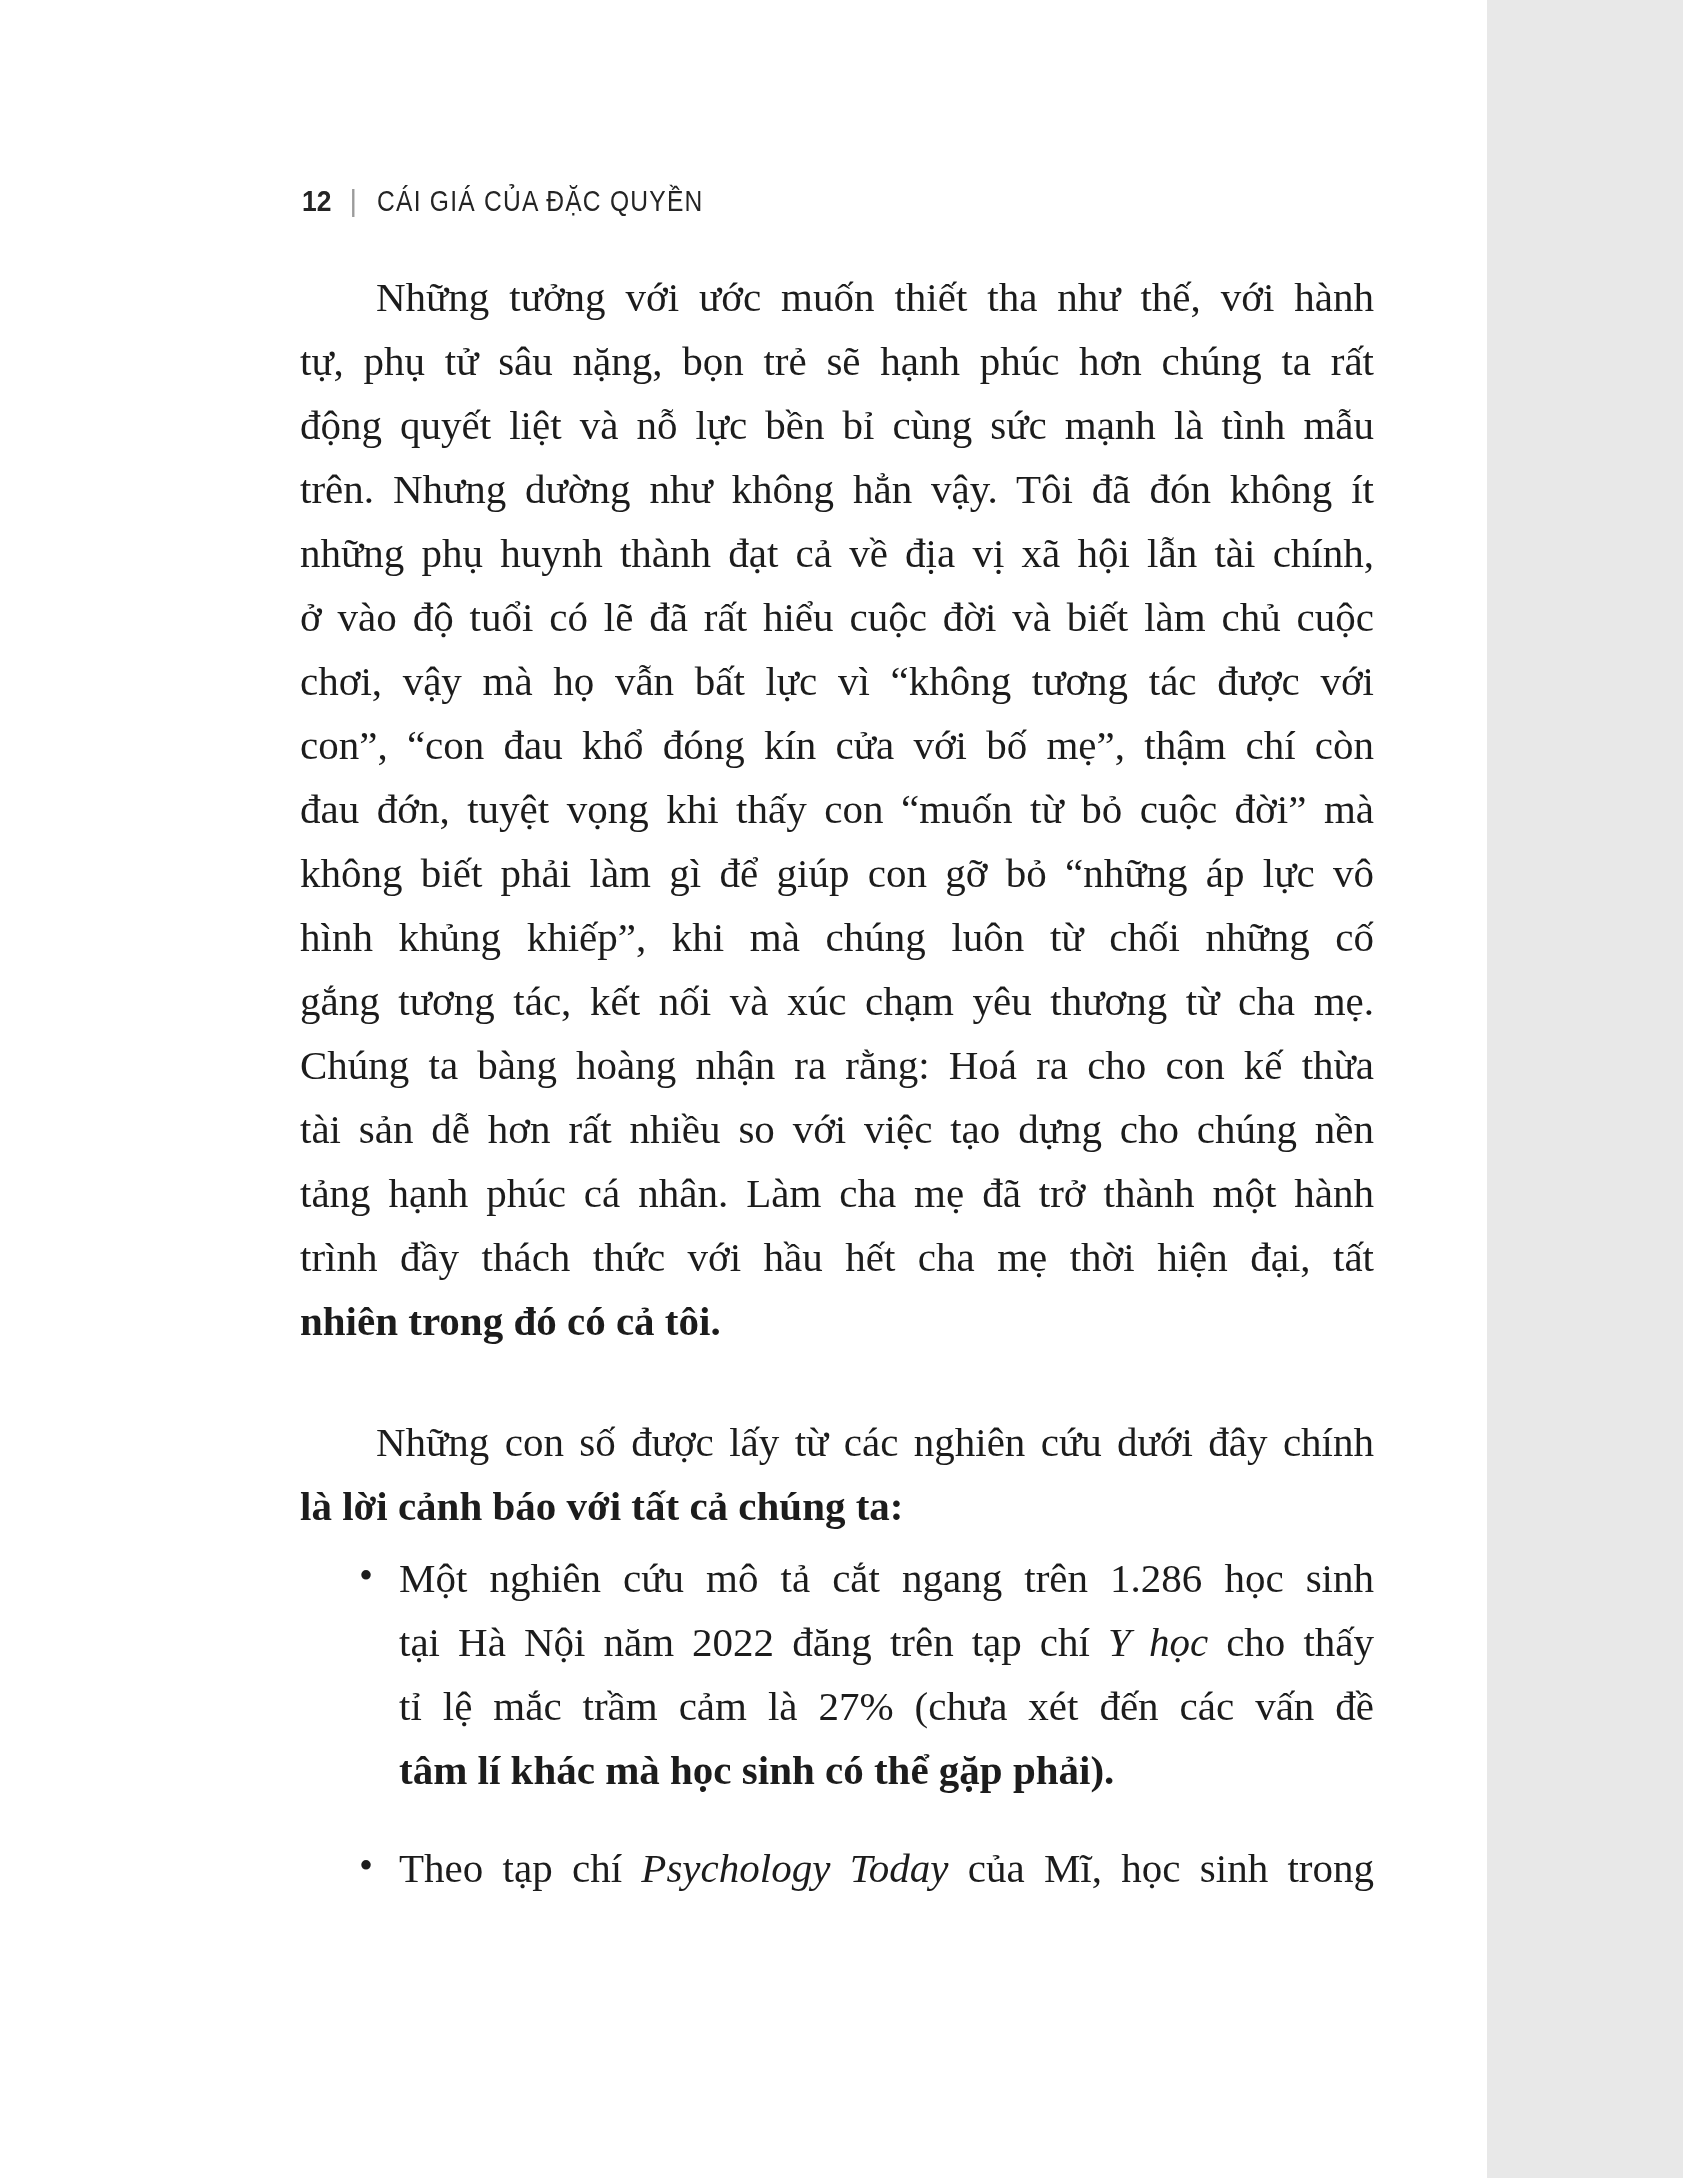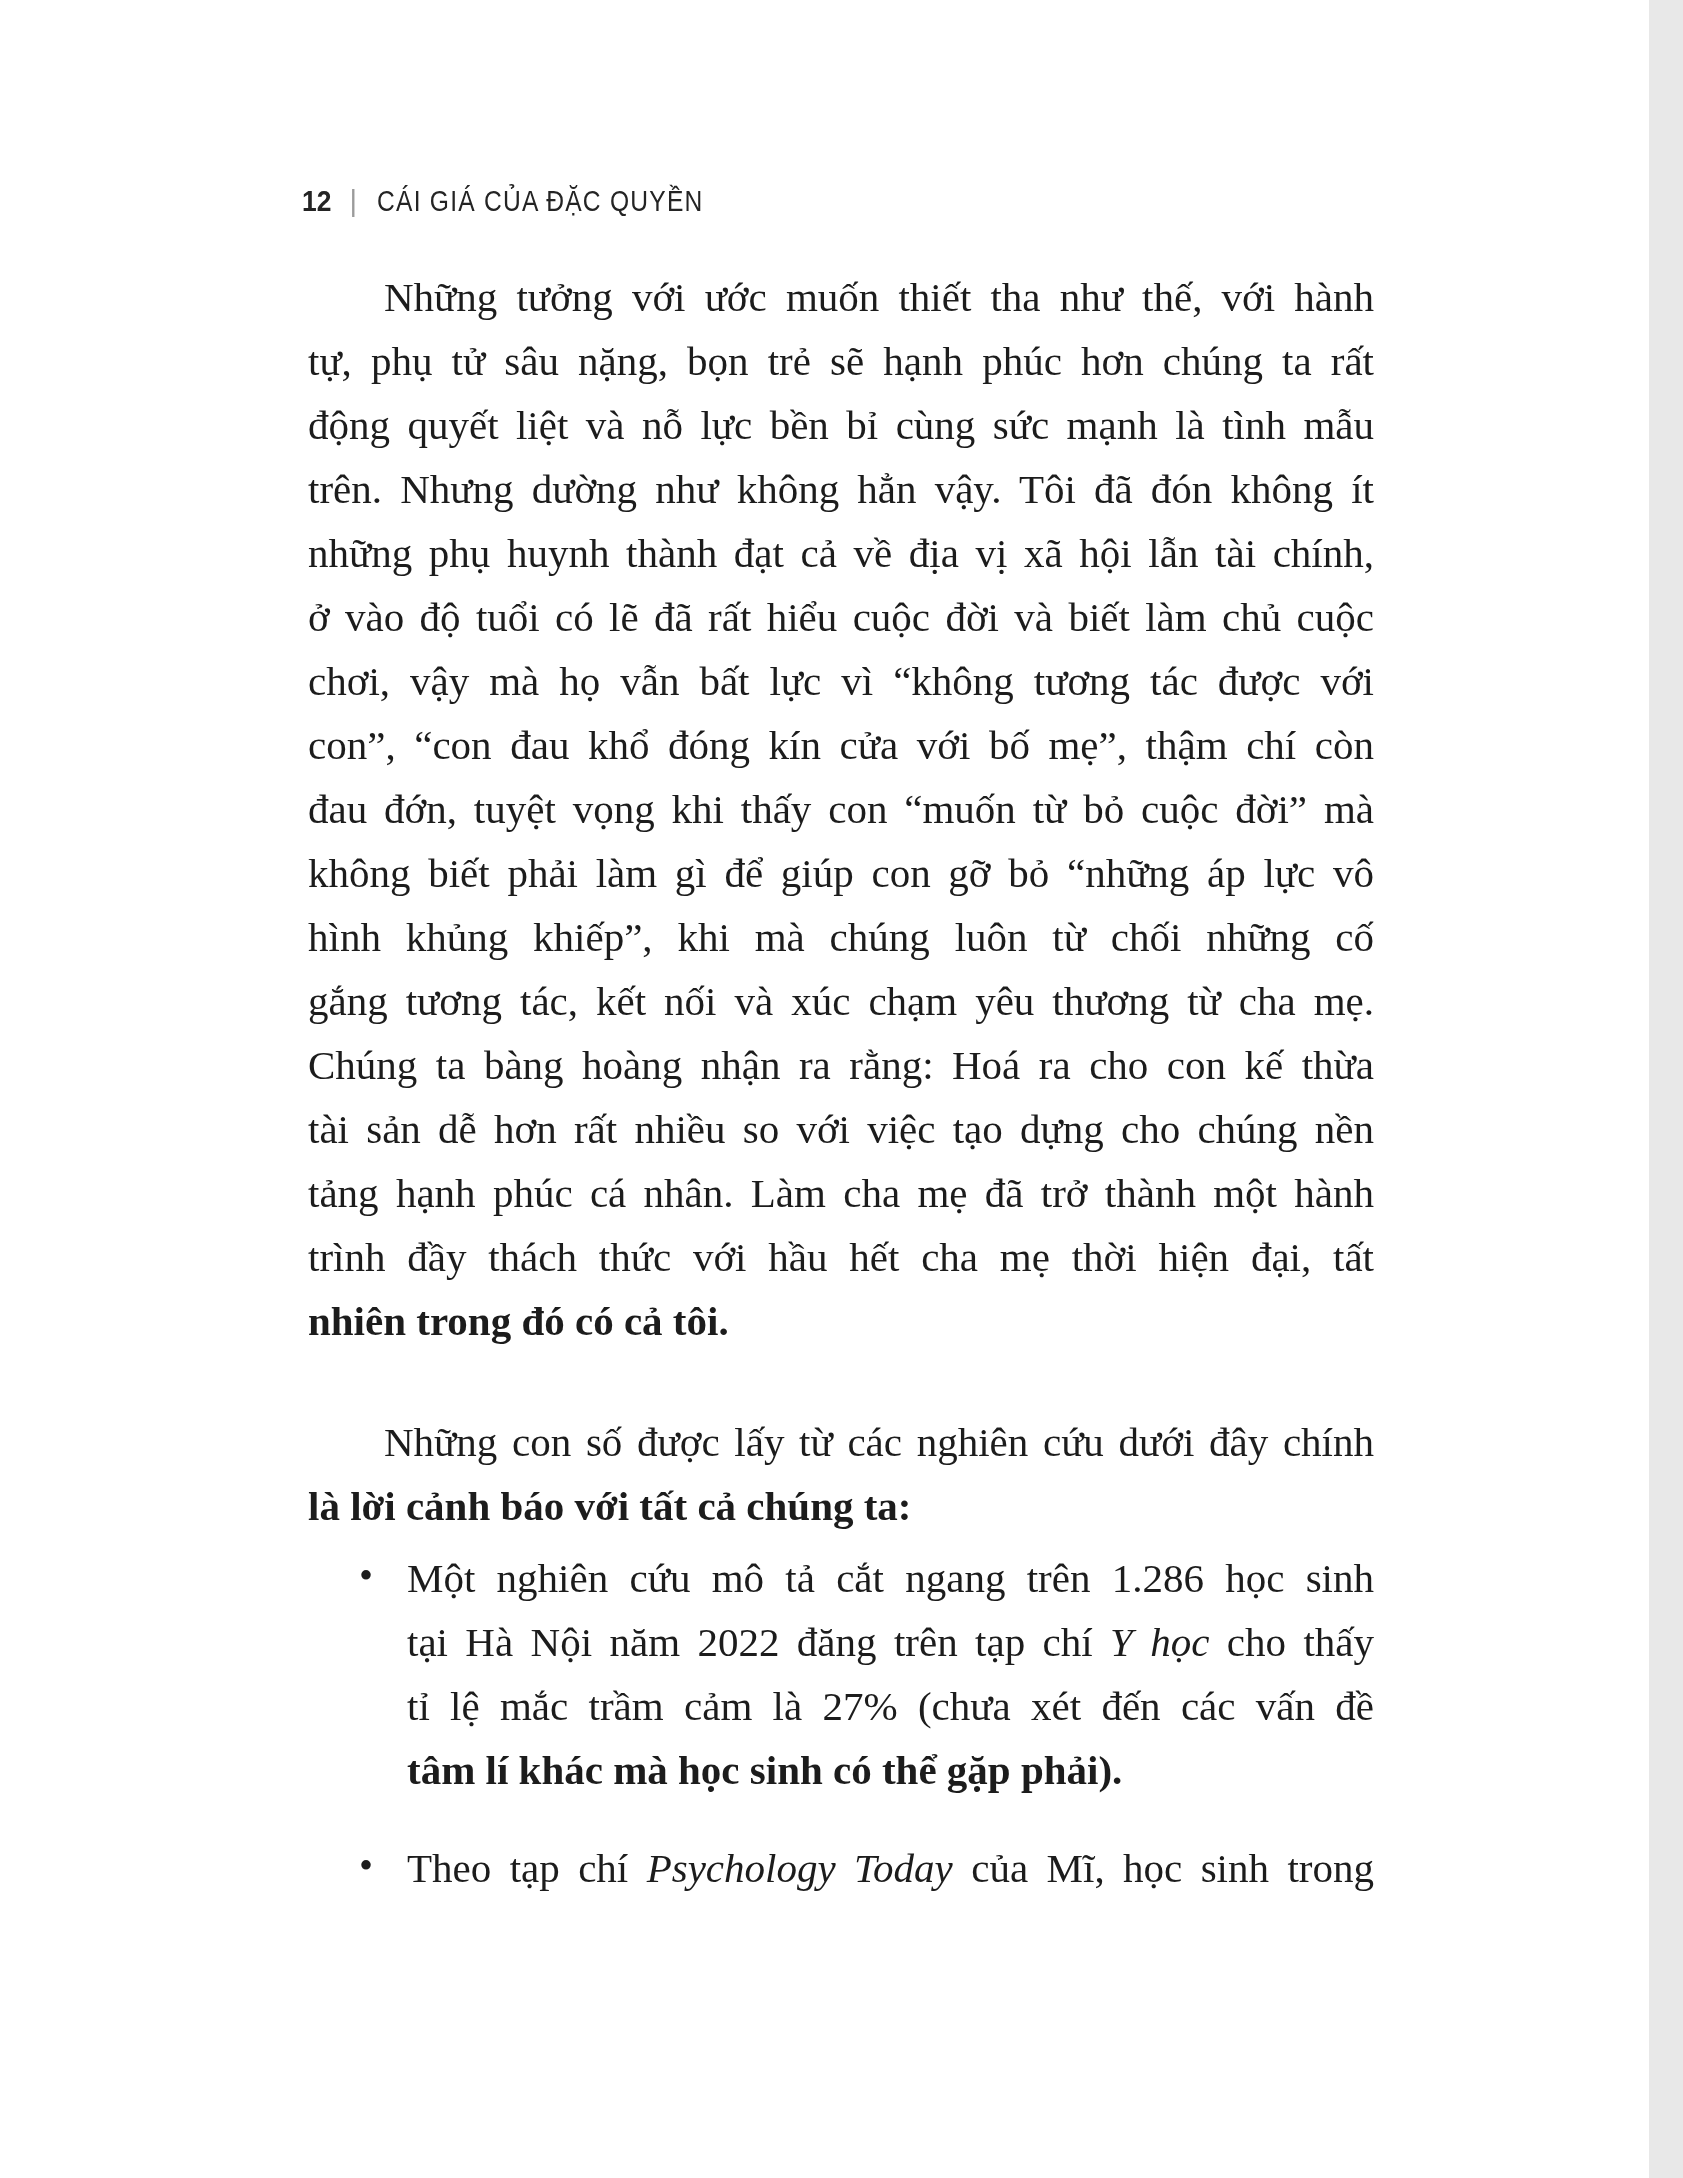--- a/index.html
+++ b/index.html
@@ -3,21 +3,21 @@
 <meta charset="utf-8">
 <style>
   :root{
     --text-color:#1c1c1c;
     --bg-color:#ffffff;
     --sep-color:#9b9b9b;
   }
   html,body{margin:0;padding:0;background:#e8e8e8;}
   .page{
     position:relative;
-    width:1649px;height:2178px;
+    width:1487px;height:2178px;
     background:var(--bg-color);
     overflow:hidden;
     font-family:"Liberation Serif","DejaVu Serif",serif;
     color:var(--text-color);
   }
   
   .page-header{
     position:absolute;left:302px;top:184px;
     font-family:"Liberation Sans","DejaVu Sans",sans-serif;
     font-size:30px;line-height:34px;
@@ -50,21 +50,20 @@
     position:absolute;left:300px;width:1074px;
     font-size:41px;line-height:64px;
   }
   #paragraph-1{top:265px;}
   #paragraph-2{top:1410px;}
   #bullet-1{top:1546px;}
   #bullet-2{top:1836px;}
   .line{
     text-align:justify;
     text-align-last:justify;
-    margin-left:8px;
     -moz-text-align-last:justify;
   }
   .line.last{
     text-align-last:left;
     font-weight:bold;
     -moz-text-align-last:left;
   }
   .indent-first .line:first-child{text-indent:76px;}
   .italic{font-style:italic;}
   .bullet{padding:0;}

